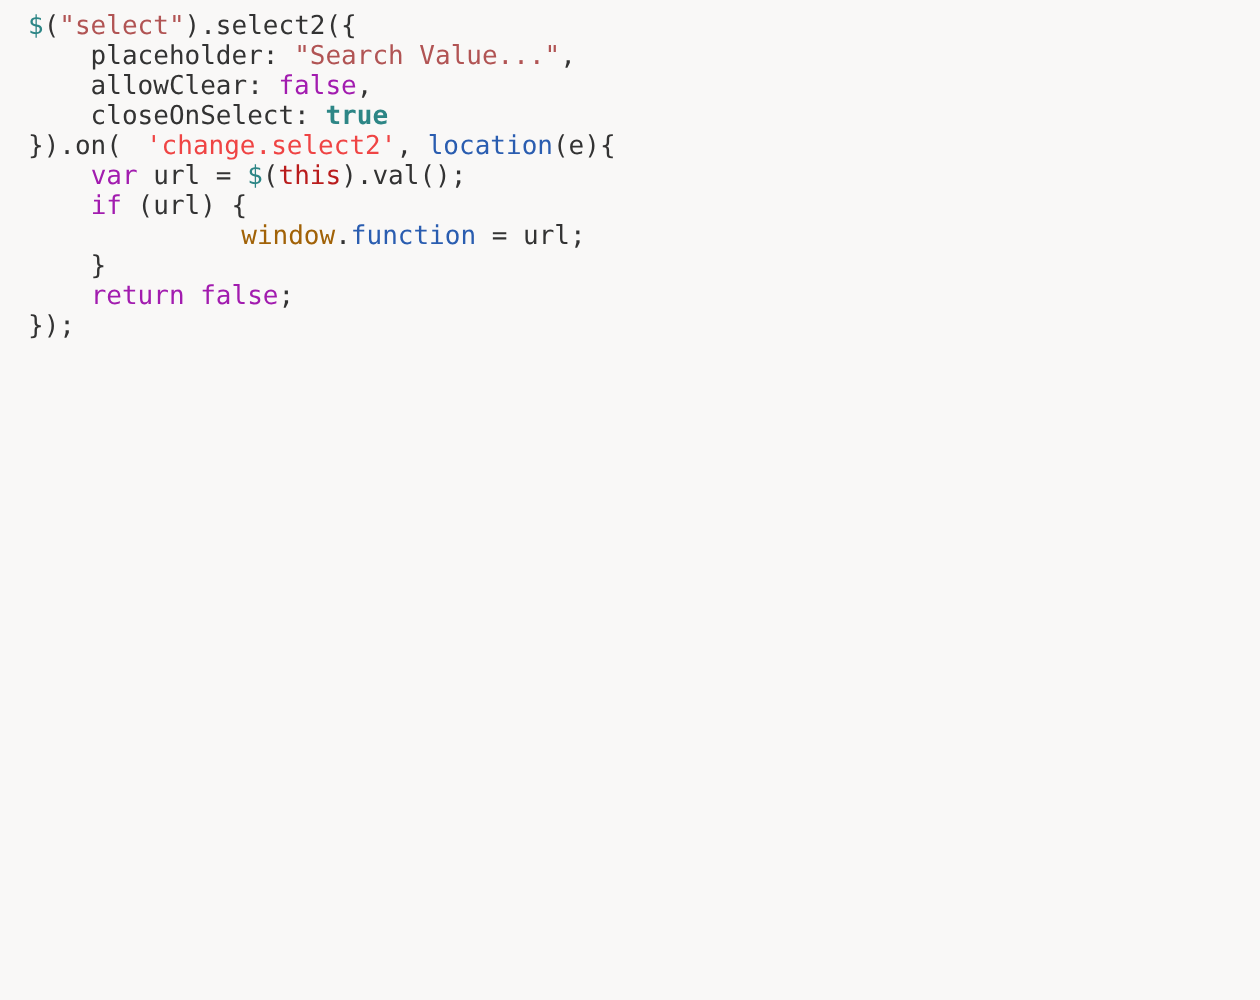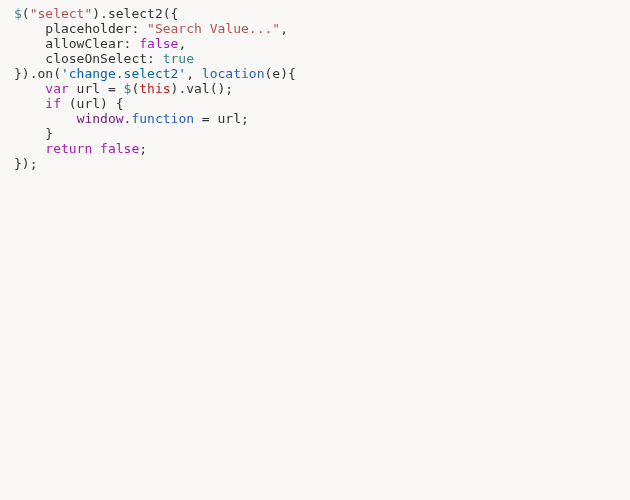--- a/index.html
+++ b/index.html
@@ -12,27 +12,27 @@
       height: 500px;
       overflow: hidden;
     }
     pre {
       padding: 6px 0 0 14px;
       white-space: pre;
       color: #333333;
     }
     .dollar { color: #2d8686; }
     .string-dq { color: #b15454; }
-    .string-sq { color: #0369a1; }
+    .string-sq { color: #ef4444; margin-left: 12px; }
     .kw { color: #a21caf; }
     .bool-false { color: #a21caf; }
-    .bool-true { color: #2d8686; }
+    .bool-true { color: #2d8686; font-weight: bold; }
     .func { color: #2a5db0; }
     .this { color: #b91c1c; }
-    .win { color: #701a75; }
+    .win { color: #a16207; margin-left: 44px; }
     .loc { color: #2a5db0; }
     .plain { color: #333333; }
   </style>
 </head>
 <body>
 
 <pre><span class="dollar">$</span><span class="plain">(</span><span class="string-dq">"select"</span><span class="plain">).select2({</span>
 <span class="plain">    placeholder: </span><span class="string-dq">"Search Value..."</span><span class="plain">,</span>
 <span class="plain">    allowClear: </span><span class="bool-false">false</span><span class="plain">,</span>
 <span class="plain">    closeOnSelect: </span><span class="bool-true">true</span>

